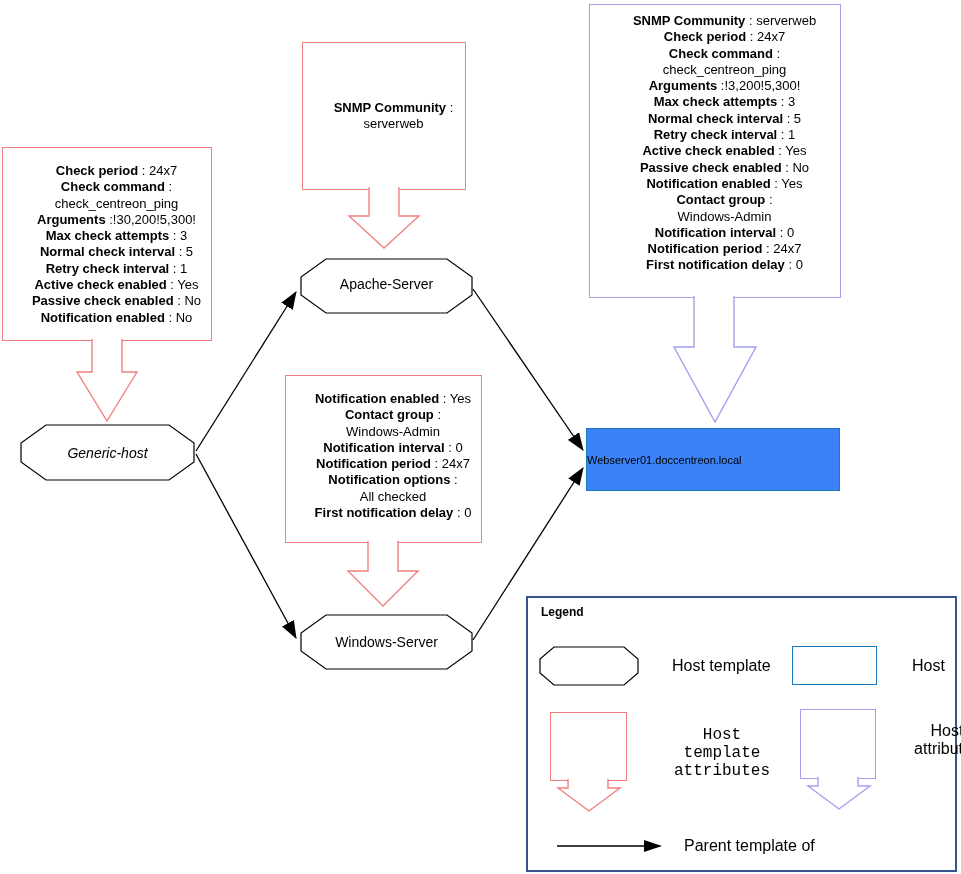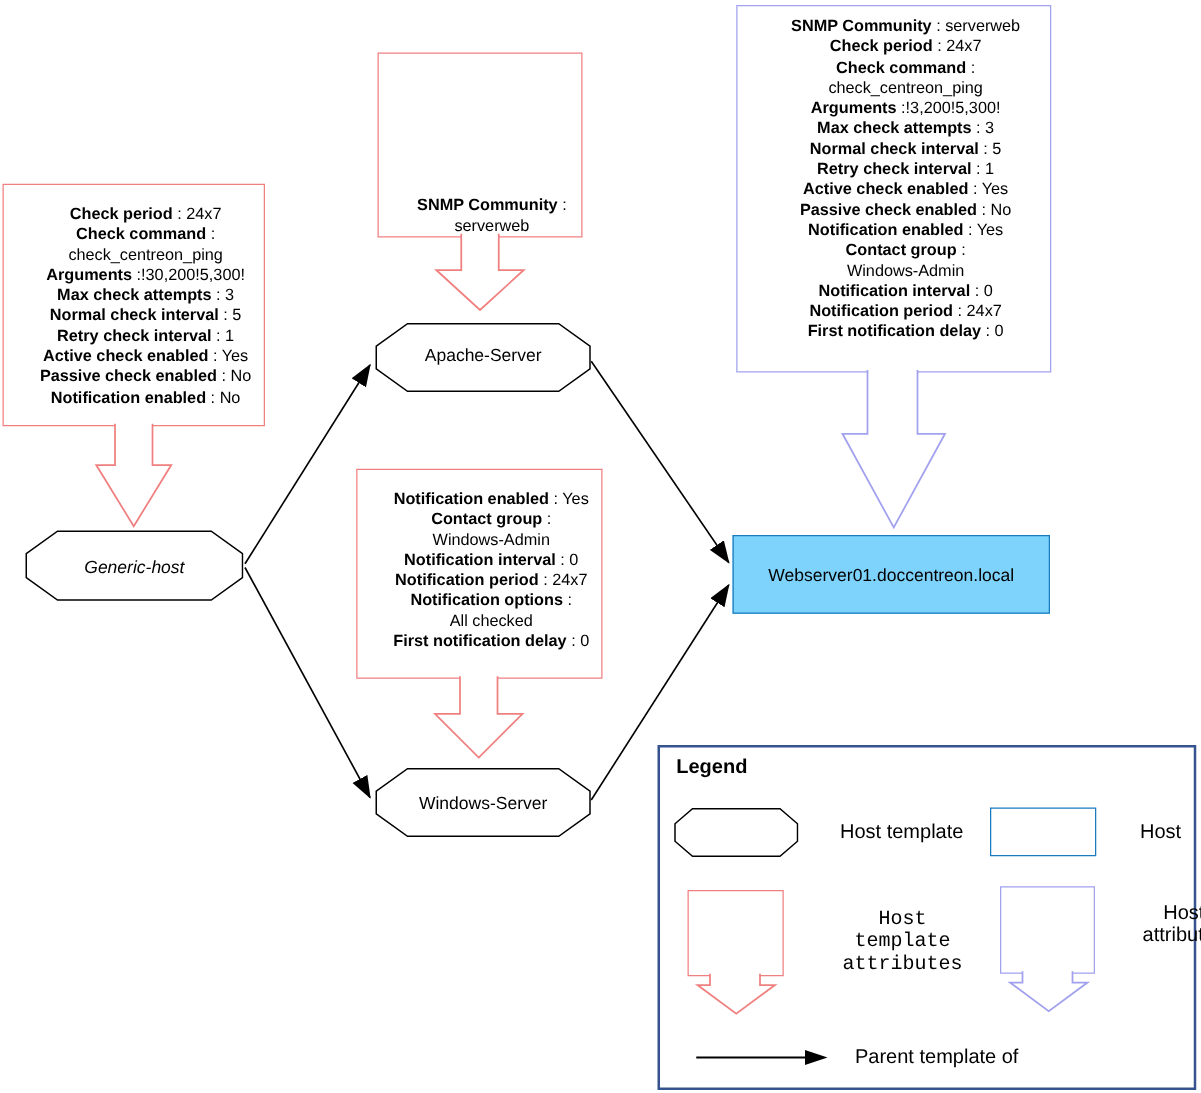--- a/index.html
+++ b/index.html
@@ -8,44 +8,44 @@
     font-family:"Liberation Sans",sans-serif;color:#000;
   }
   .abs{position:absolute;}
   
   .attr-box{
     position:absolute;background:#fff;box-sizing:border-box;
     font-size:13px;line-height:16.3px;text-align:center;padding-left:19px;
   }
   .attr-box.pink{border:1.4px solid #f08080;}
   .attr-box.purple{border:1.4px solid #a1a1ee;}
-  .attr-box.vcenter{display:flex;flex-direction:column;justify-content:flex-end;}
+  .attr-box.vcenter{display:flex;flex-direction:column;justify-content:center;}
   .attr-line b{font-weight:bold;}
   
   .node{position:absolute;}
   .node svg{position:absolute;left:0;top:0;}
   .node .label{
     position:absolute;left:0;top:0;width:100%;height:100%;
     display:flex;align-items:center;justify-content:center;
     font-size:14px;
   }
   
   .host-box{
-    position:absolute;background:#7dd3fc;box-sizing:border-box;
-    border:1.5px solid #187bbf;display:flex;align-items:center;justify-content:center;
-    font-size:14px;
+    position:absolute;background:#3b82f6;box-sizing:border-box;
+    border:1.5px solid #187bbf;display:flex;align-items:center;
+    font-size:11px;
   }
   
   .fat-arrow{position:absolute;overflow:visible;}
   
   #legend{
     position:absolute;left:526px;top:596px;width:431px;height:276px;
     border:2px solid #37538f;box-sizing:border-box;background:#fff;
   }
-  #legend .title{position:absolute;left:13px;top:7px;font-size:16px;font-weight:bold;}
+  #legend .title{position:absolute;left:13px;top:7px;font-size:12px;font-weight:bold;}
   #legend .lbl{font-size:16px;margin-left:20px;}
   .legend-square{position:absolute;box-sizing:border-box;background:#fff;}
   .legend-square.pink{border:1.4px solid #f08080;}
   .legend-square.purple{border:1.4px solid #a1a1ee;}
   .legend-rect{position:absolute;box-sizing:border-box;border:1.5px solid #187bbf;background:#fff;}
   #connectors{position:absolute;left:0;top:0;pointer-events:none;}
 </style>
 </head>
 <body>
 

